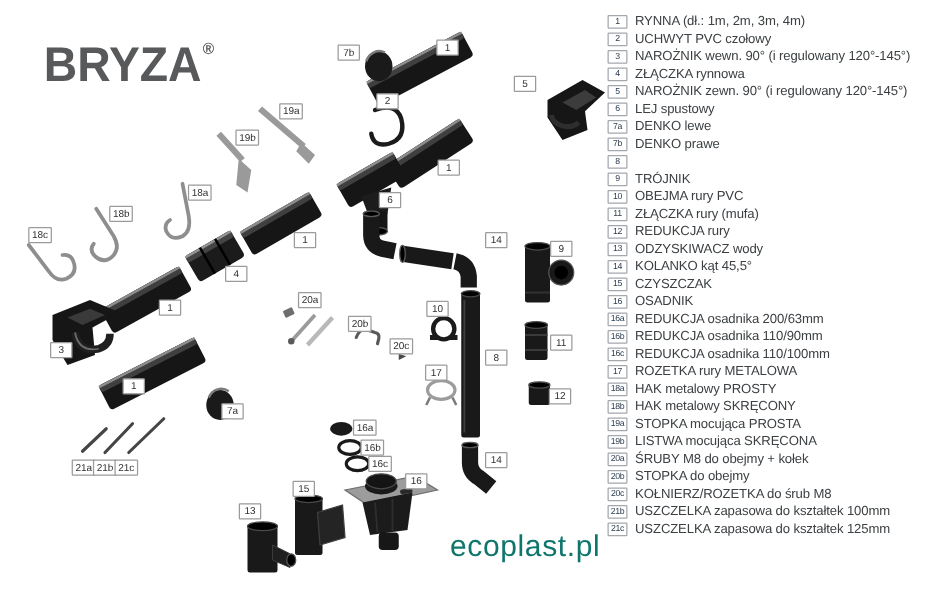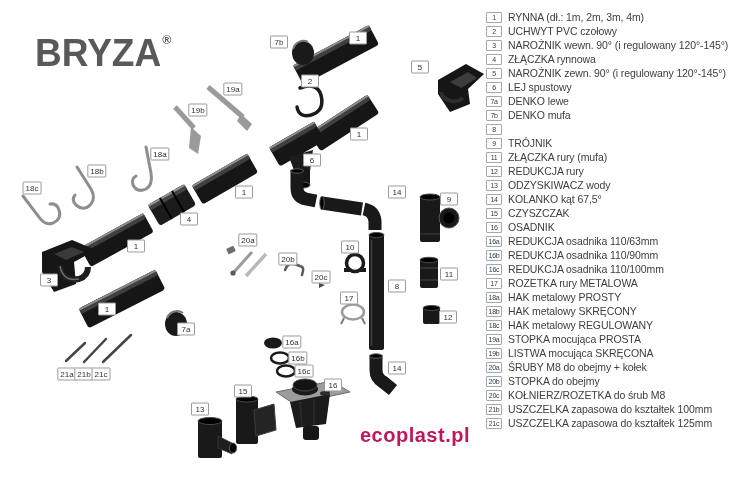--- a/index.html
+++ b/index.html
@@ -11,21 +11,21 @@
   #diagram{position:absolute;left:0;top:0;width:485px;height:409px;padding-left:48px;}
   #parts-svg{position:absolute;left:0;top:0;}
   #logo{
     position:absolute;left:35px;top:31px;
     font-weight:800;font-size:39px;letter-spacing:0px;color:#58595b;
     transform:scaleX(.95);transform-origin:left top;white-space:nowrap;
   }
   #logo sup{font-size:13px;font-weight:700;vertical-align:22px;margin-left:1px;}
   #watermark{
     position:absolute;left:360px;top:424px;
-    font-weight:700;font-size:20px;color:#be185d;letter-spacing:.5px;
+    font-weight:400;font-size:24px;color:#0f766e;letter-spacing:.5px;
   }
   .callout{
     position:absolute;transform:translate(-50%,-50%);
     background:#ffffff;border:1px solid #9b9b9b;border-radius:1px;
     min-width:12px;height:11px;line-height:11px;padding:0 2px;
     font-size:8px;color:#303units030;color:#303030;text-align:center;white-space:nowrap;
   }
   
   #legend{
     position:absolute;left:486px;top:9px;width:262px;
@@ -297,56 +297,60 @@
     <div class="legend-row">
       <span class="legend-num">6</span>
       <span class="legend-label">LEJ spustowy</span>
     </div>
     <div class="legend-row">
       <span class="legend-num">7a</span>
       <span class="legend-label">DENKO lewe</span>
     </div>
     <div class="legend-row">
       <span class="legend-num">7b</span>
-      <span class="legend-label">DENKO mufa</span>
+      <span class="legend-label">DENKO prawe</span>
     </div>
     <div class="legend-row">
       <span class="legend-num">8</span>
     </div>
     <div class="legend-row">
       <span class="legend-num">9</span>
       <span class="legend-label">TRÓJNIK</span>
     </div>
     <div class="legend-row">
+      <span class="legend-num">10</span>
+      <span class="legend-label">OBEJMA rury PVC</span>
+    </div>
+    <div class="legend-row">
       <span class="legend-num">11</span>
       <span class="legend-label">ZŁĄCZKA rury (mufa)</span>
     </div>
     <div class="legend-row">
       <span class="legend-num">12</span>
       <span class="legend-label">REDUKCJA rury</span>
     </div>
     <div class="legend-row">
       <span class="legend-num">13</span>
       <span class="legend-label">ODZYSKIWACZ wody</span>
     </div>
     <div class="legend-row">
       <span class="legend-num">14</span>
-      <span class="legend-label">KOLANKO kąt 67,5°</span>
+      <span class="legend-label">KOLANKO kąt 45,5°</span>
     </div>
     <div class="legend-row">
       <span class="legend-num">15</span>
       <span class="legend-label">CZYSZCZAK</span>
     </div>
     <div class="legend-row">
       <span class="legend-num">16</span>
       <span class="legend-label">OSADNIK</span>
     </div>
     <div class="legend-row">
       <span class="legend-num">16a</span>
-      <span class="legend-label">REDUKCJA osadnika 110/63mm</span>
+      <span class="legend-label">REDUKCJA osadnika 200/63mm</span>
     </div>
     <div class="legend-row">
       <span class="legend-num">16b</span>
       <span class="legend-label">REDUKCJA osadnika 110/90mm</span>
     </div>
     <div class="legend-row">
       <span class="legend-num">16c</span>
       <span class="legend-label">REDUKCJA osadnika 110/100mm</span>
     </div>
     <div class="legend-row">
@@ -355,24 +359,20 @@
     </div>
     <div class="legend-row">
       <span class="legend-num">18a</span>
       <span class="legend-label">HAK metalowy PROSTY</span>
     </div>
     <div class="legend-row">
       <span class="legend-num">18b</span>
       <span class="legend-label">HAK metalowy SKRĘCONY</span>
     </div>
     <div class="legend-row">
-      <span class="legend-num">18c</span>
-      <span class="legend-label">HAK metalowy REGULOWANY</span>
-    </div>
-    <div class="legend-row">
       <span class="legend-num">19a</span>
       <span class="legend-label">STOPKA mocująca PROSTA</span>
     </div>
     <div class="legend-row">
       <span class="legend-num">19b</span>
       <span class="legend-label">LISTWA mocująca SKRĘCONA</span>
     </div>
     <div class="legend-row">
       <span class="legend-num">20a</span>
       <span class="legend-label">ŚRUBY M8 do obejmy + kołek</span>

